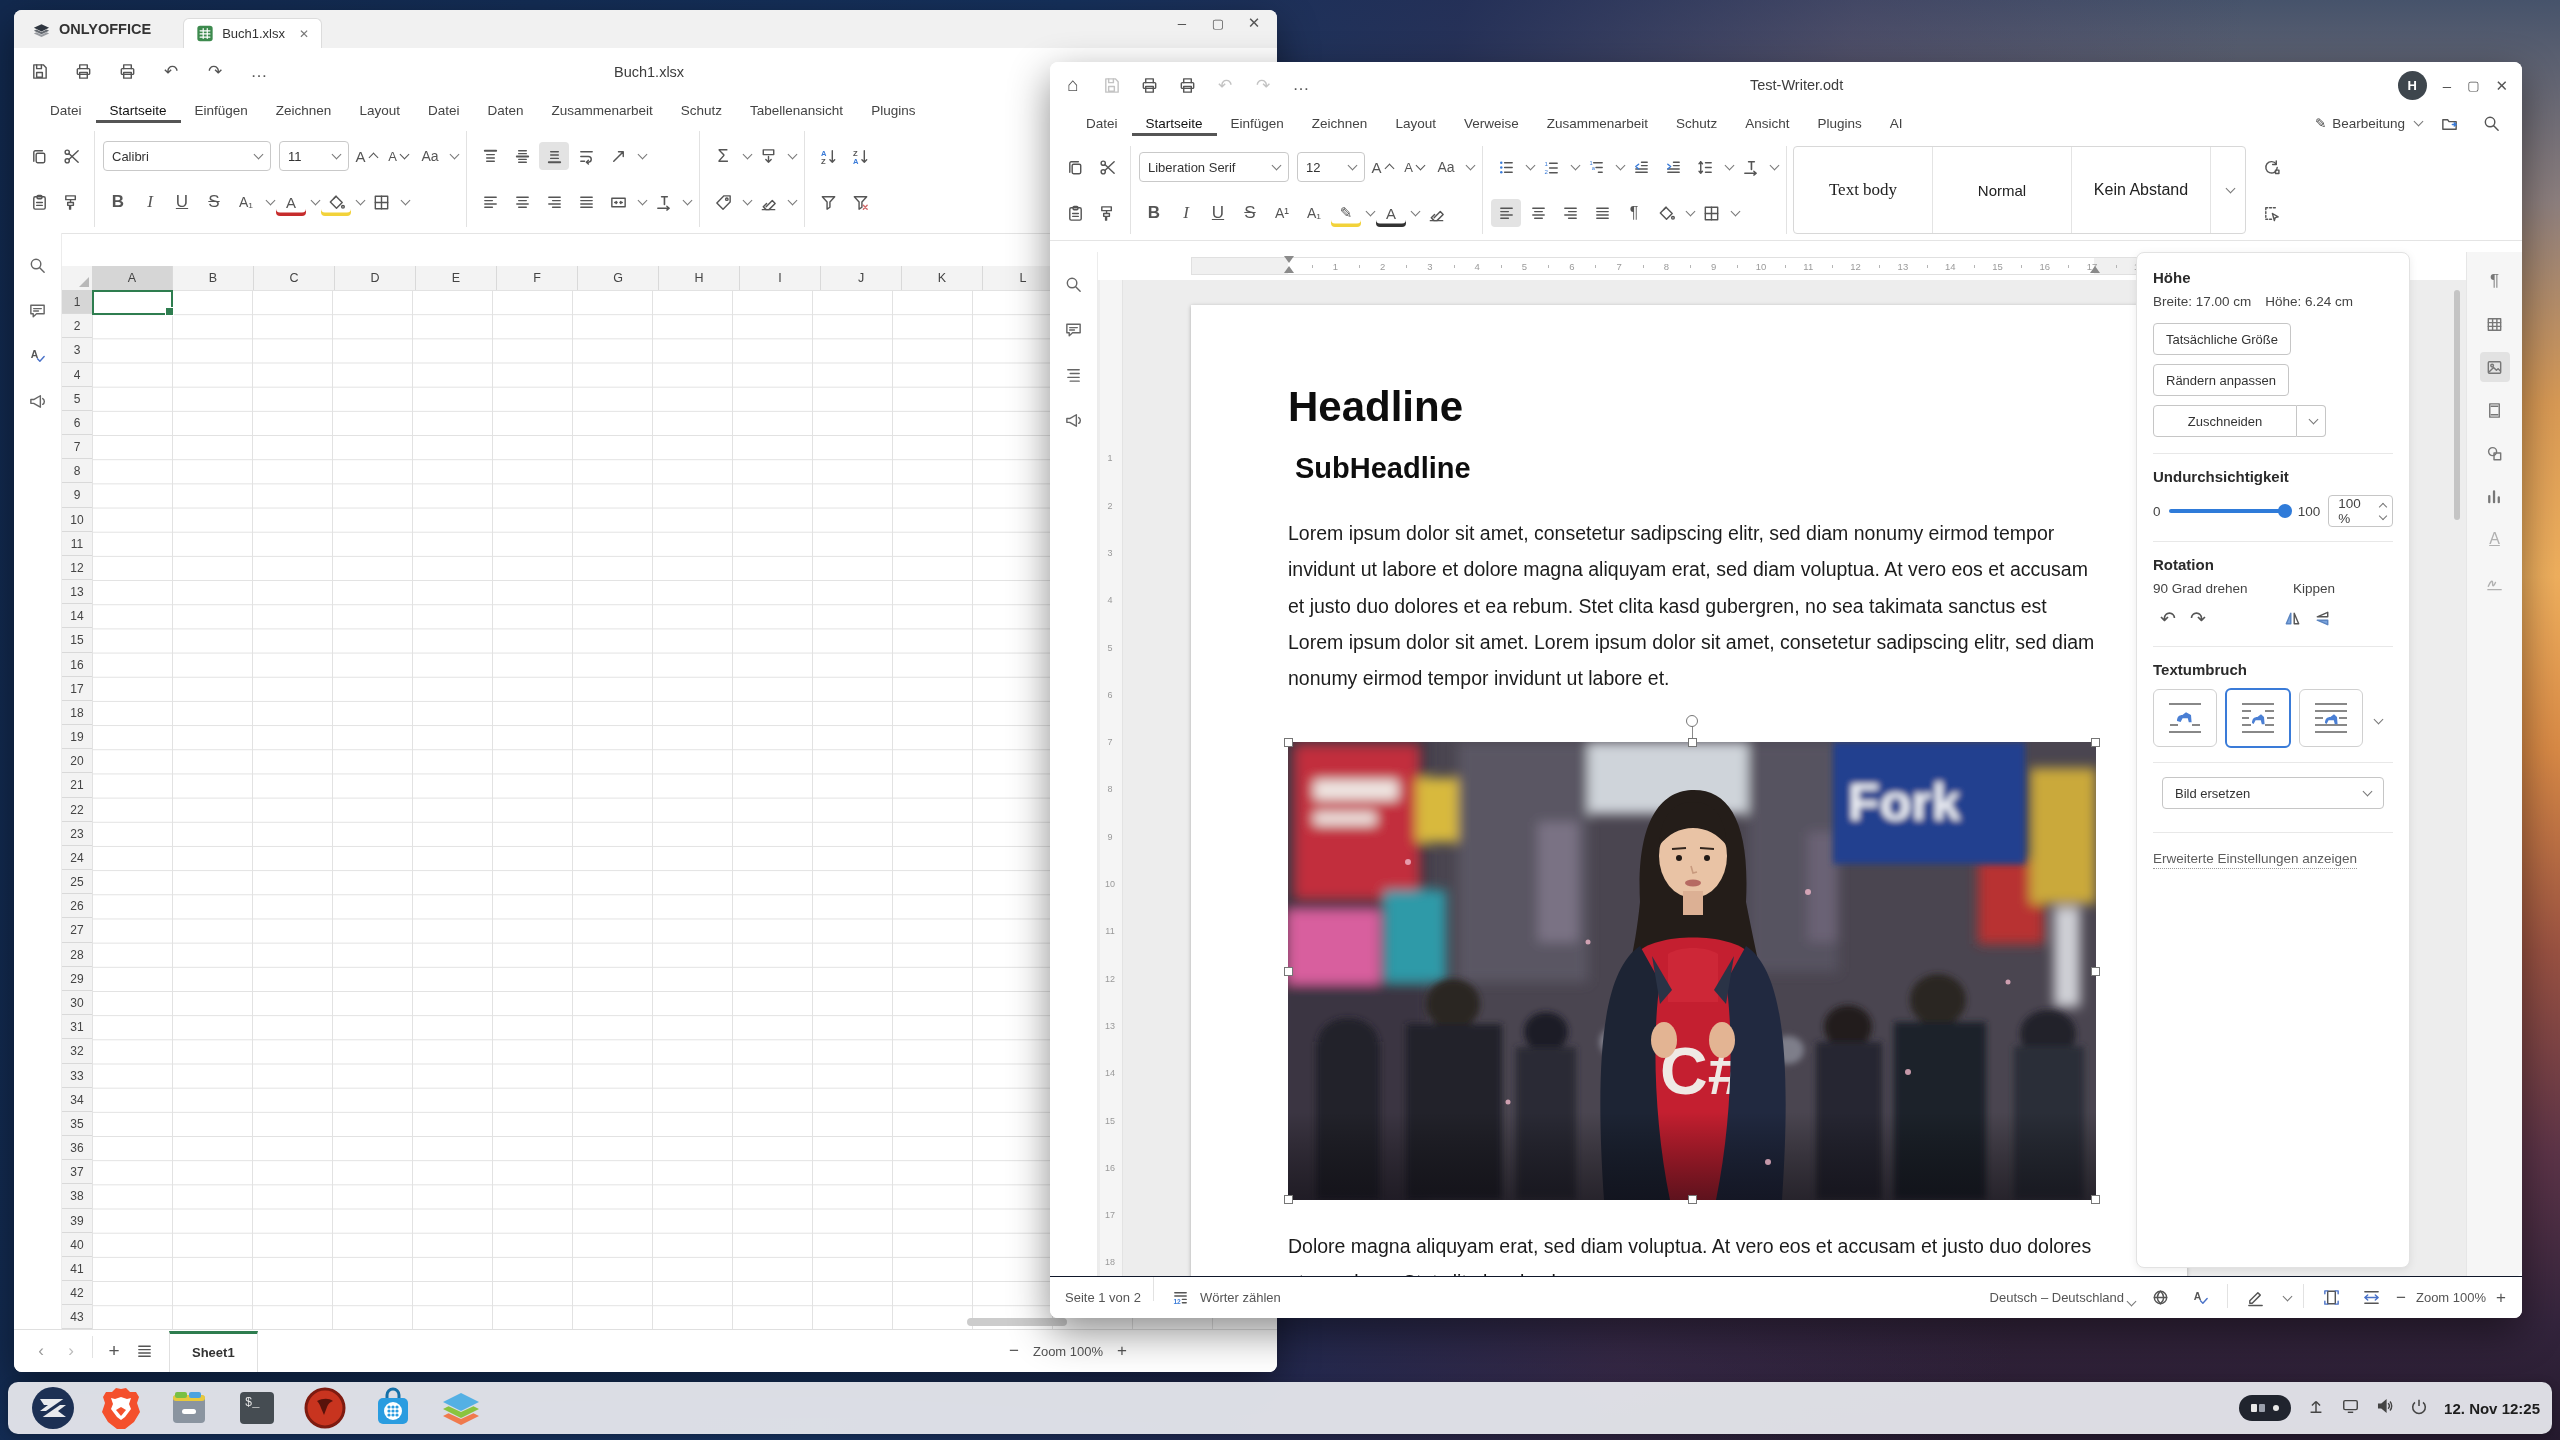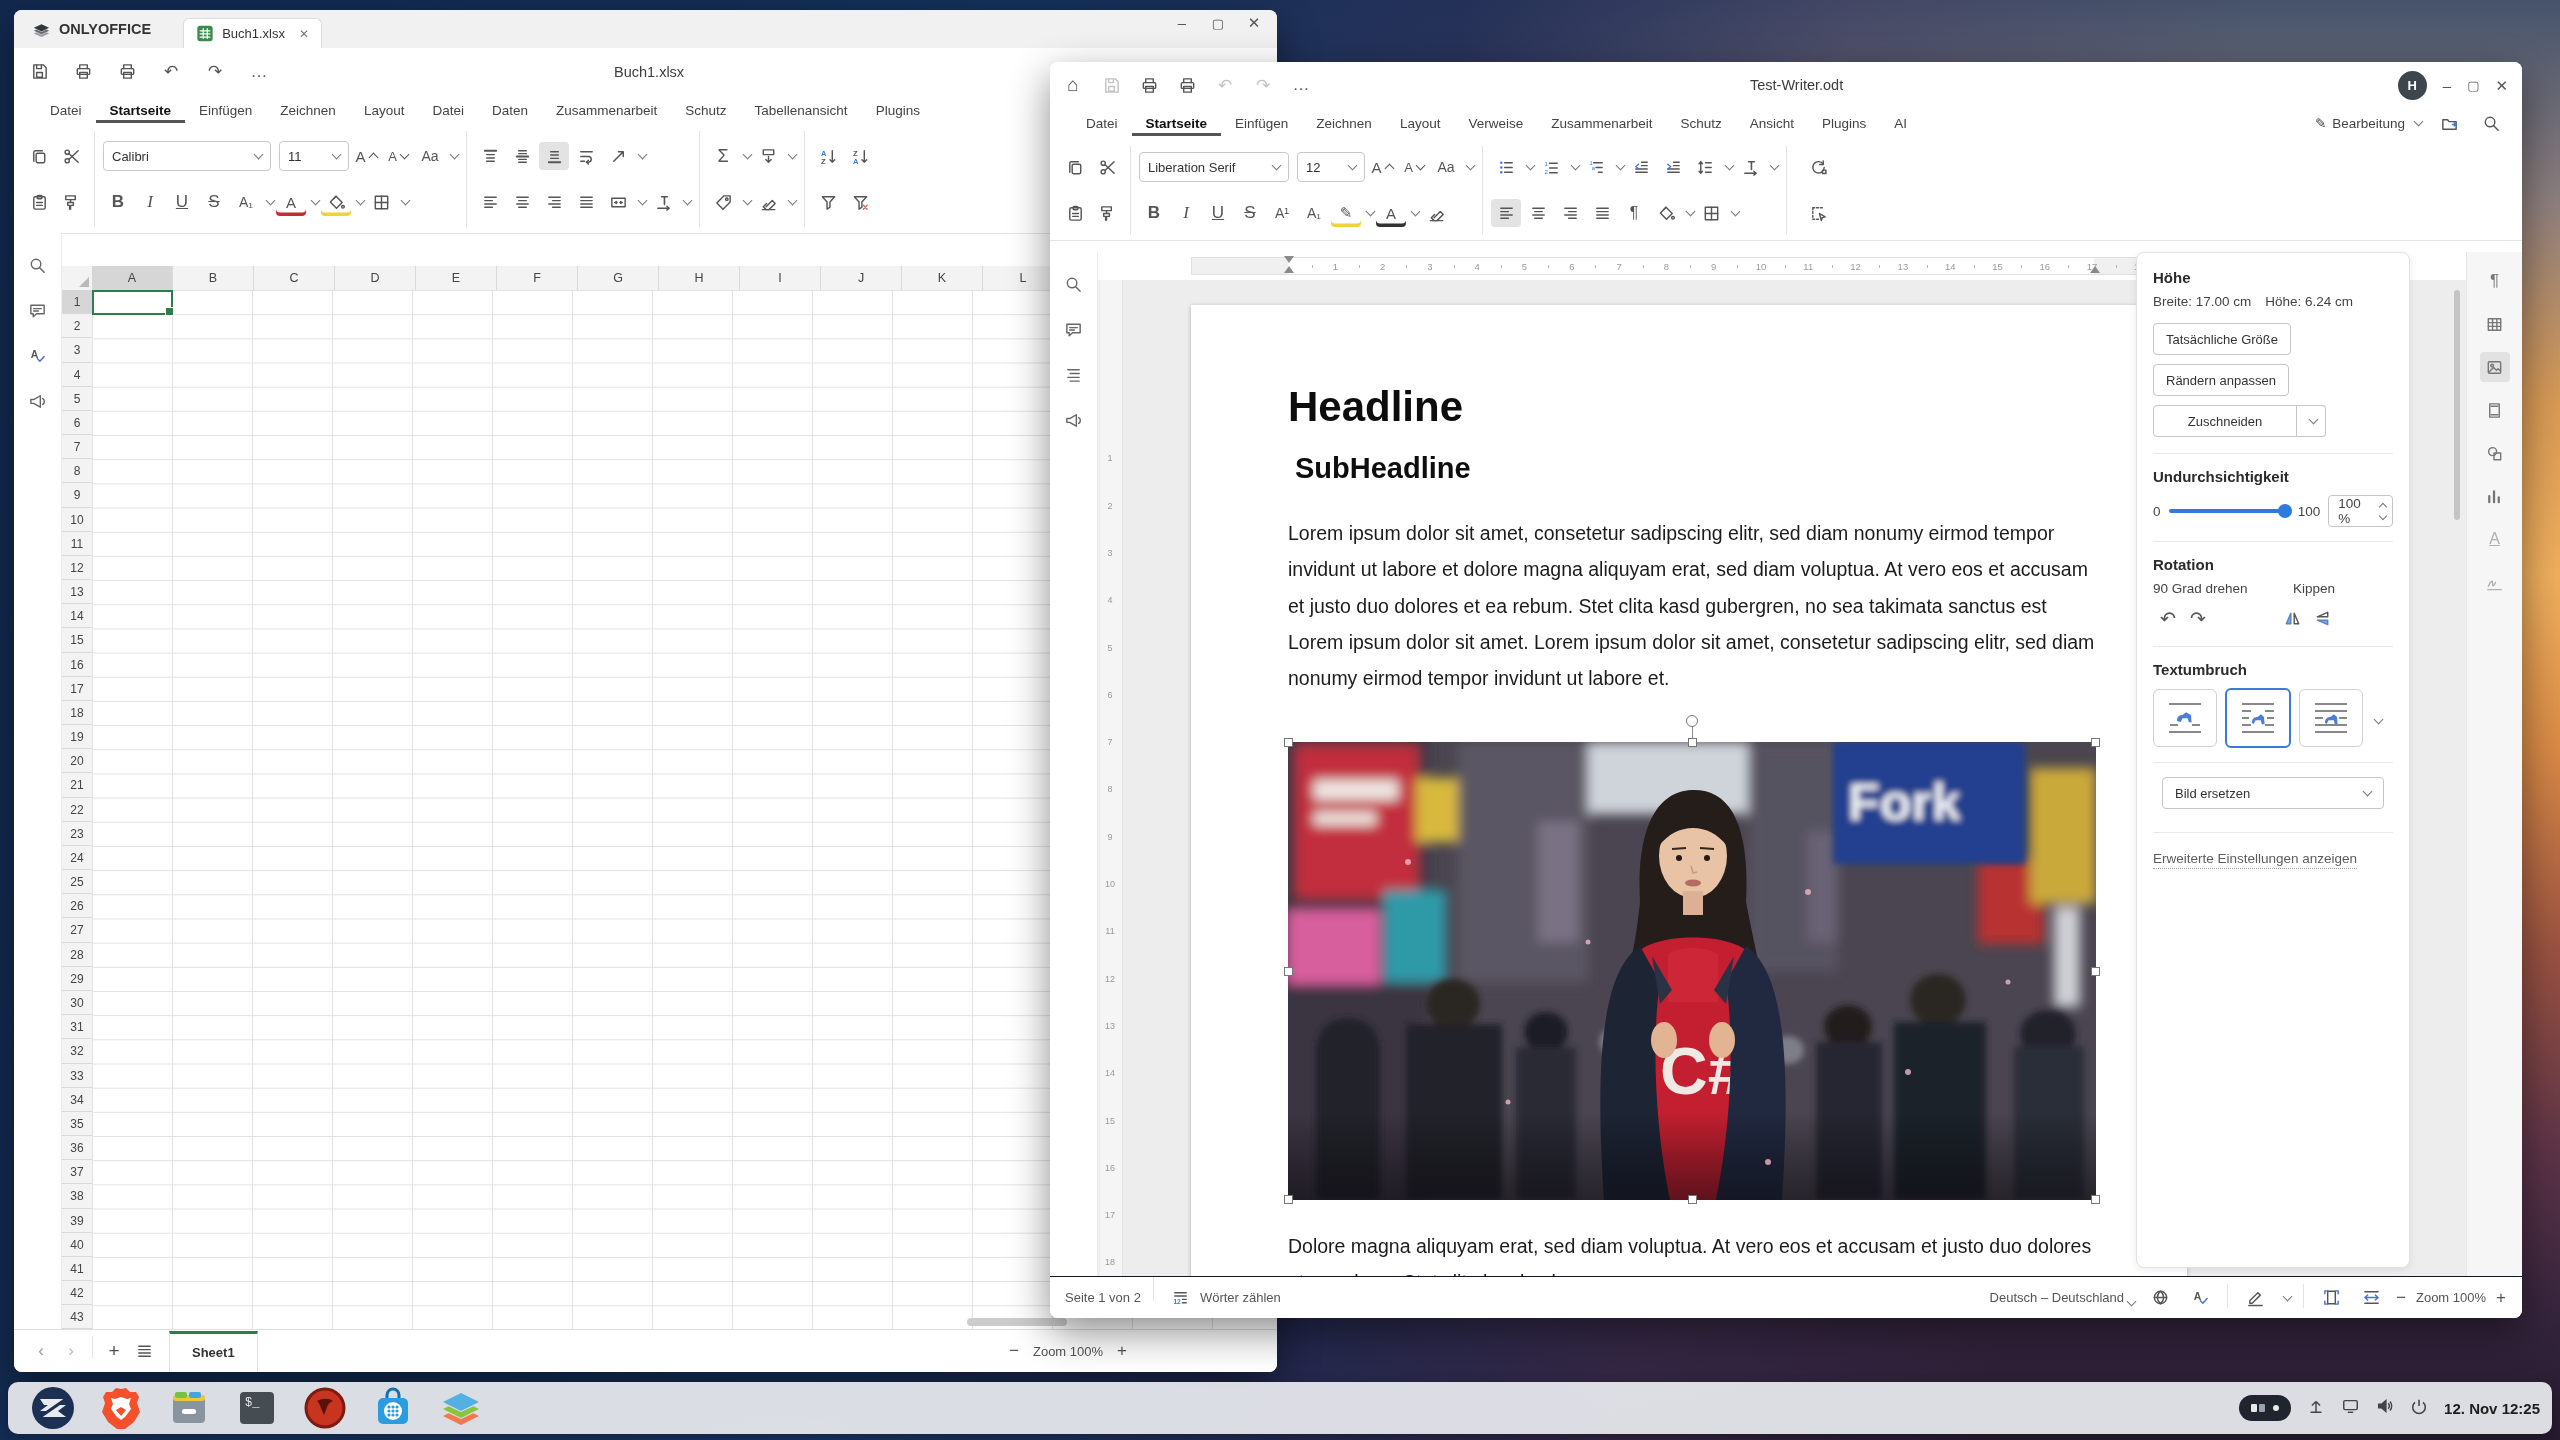--- a/index.html
+++ b/index.html
@@ -13,21 +13,21 @@
   .win{background:#fff;border-radius:8px;box-shadow:0 14px 40px rgba(0,0,0,.45)}
   .ic{display:inline-flex;align-items:center;justify-content:center;width:30px;height:28px;color:#555;font-size:17px;border-radius:4px}
   .ic svg{width:19px;height:19px;stroke:currentColor;fill:none;stroke-width:1.5;stroke-linecap:round;stroke-linejoin:round}
   .ic.sel{background:#e3e3e3}
   .ic.dis{color:#c3c3c3}
   .chev{width:6px;height:6px;border-right:1.6px solid #777;border-bottom:1.6px solid #777;transform:rotate(45deg);display:inline-block;margin-left:4px;margin-top:-3px}
   .chev.up{transform:rotate(-135deg);margin-top:3px}
   .vsep{width:1px;background:#e2e2e2;align-self:stretch;margin:6px 6px}
   .menu-row{display:flex;align-items:center;font-size:13.5px;color:#444}
   .menu-row .mi{padding:5px 14px;cursor:default}
-  .menu-row .mi.active{color:#111;font-weight:bold;box-shadow:inset 0 -3px 0 #555}
+  .menu-row .mi.active{color:#111;font-weight:normal;box-shadow:inset 0 -3px 0 #555}
   .combo{display:inline-flex;align-items:center;justify-content:space-between;border:1px solid #c9c9c9;border-radius:4px;background:#fff;height:28px;padding:0 8px;font-size:13px;color:#333}
   .tbgroup{display:flex;flex-direction:column;justify-content:space-around;height:92px;padding:0 2px}
   .tbline{display:flex;align-items:center;gap:2px;height:40px}
   .redbar{box-shadow:inset 0 -3.5px 0 #c62c2c}
   .yelbar{box-shadow:inset 0 -3.5px 0 #f2d23a}
   .blkbar{box-shadow:inset 0 -3.5px 0 #333}
   
   #ss{left:14px;top:10px;width:1263px;height:1362px}
   #ss .tabbar{position:absolute;left:0;top:0;right:0;height:38px;background:#f1f1f1;border-radius:8px 8px 0 0;display:flex;align-items:center}
   #ss .brand{display:flex;align-items:center;gap:7px;padding:0 16px;font-weight:bold;font-size:14.5px;color:#333}
@@ -748,20 +748,28 @@
         <span class="ic">
             <svg viewBox="0 0 20 20">
               <rect x="3.5" y="3.5" width="13" height="13"></rect>
               <path d="M10 3.5v13M3.5 10h13"></path>
             </svg>
           </span>
           <i class="chev"></i>
       </div>
     </div>
     <div class="vsep"></div>
+    <div class="stylebox">
+      <span class="stylecell serif">Text body</span>
+      <span class="stylecell" style="font-size:15px">Normal</span>
+      <span class="stylecell" style="font-size:16px;border-right:none">Kein Abstand</span>
+      <span class="stylechev" style="border-left:1px solid #e4e4e4">
+          <i class="chev"></i>
+        </span>
+    </div>
     <div class="tbgroup" style="margin-left:8px">
       <div class="tbline">
           <span class="ic">
             <svg viewBox="0 0 20 20">
               <path d="M15 6.5A6 6 0 1 0 16 10"></path>
               <path d="M15 3v3.8h-3.8"></path>
               <rect x="14.2" y="12.8" width="3.6" height="3.6"></rect>
             </svg>
           </span>
         </div>

